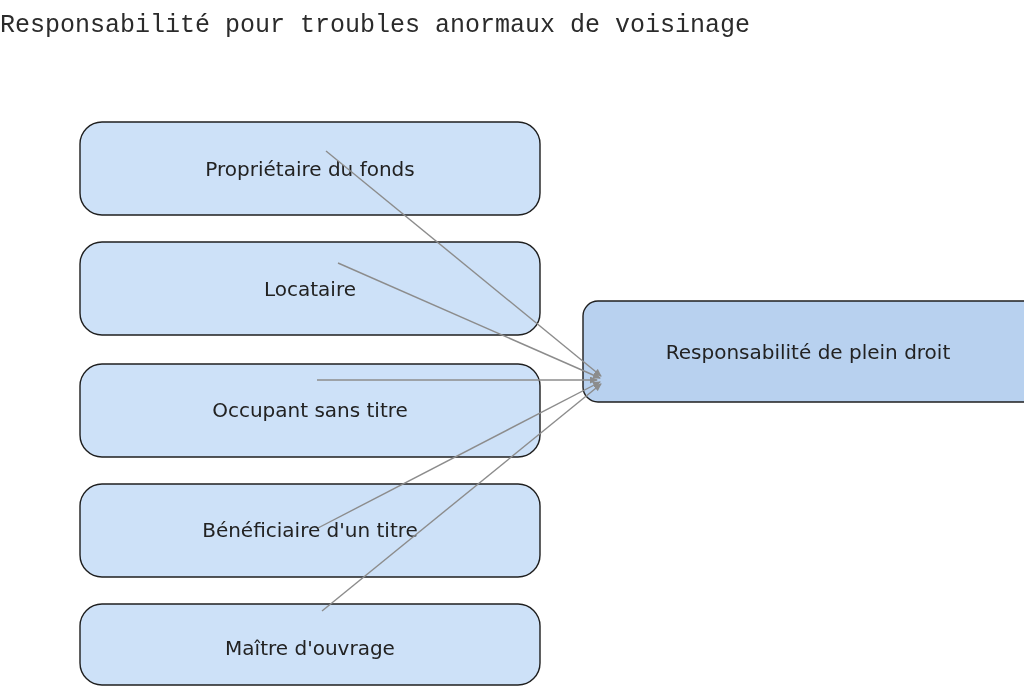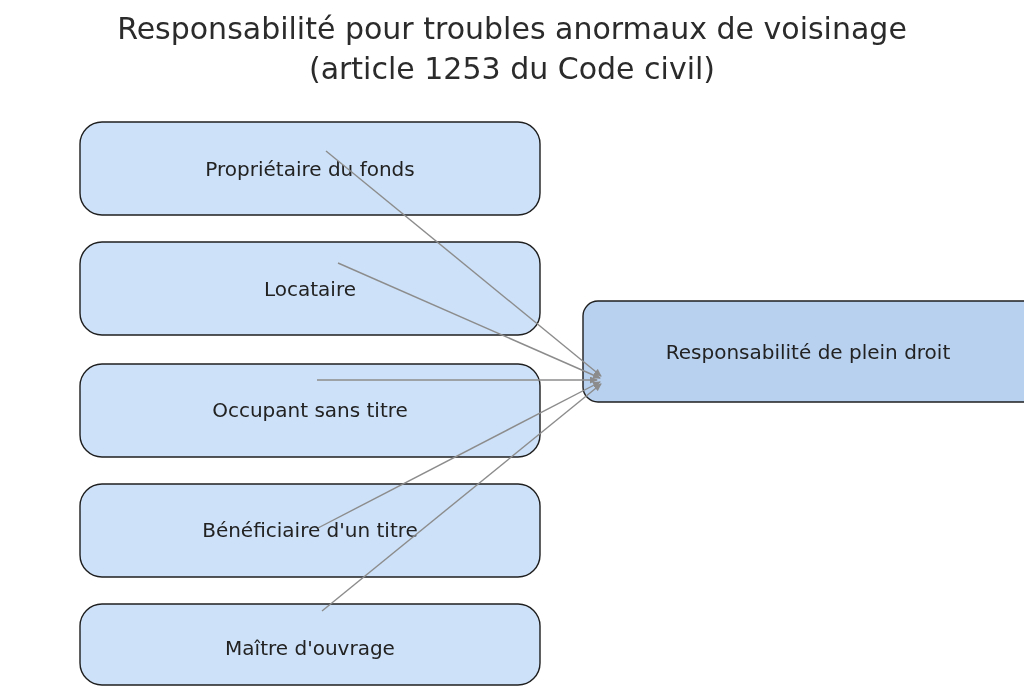--- a/index.html
+++ b/index.html
@@ -13,24 +13,24 @@
     height: 693px;
     overflow: hidden;
     background: #ffffff;
     font-family: "DejaVu Sans", "Liberation Sans", sans-serif;
   }
   .title {
     position: absolute;
     top: 9px;
     left: 0;
     width: 100%;
-    text-align: center;
-    font-size: 30px;
+    font-size: 25px;
     line-height: 1.33;
     color: #2b2b2b;
+    font-family: Liberation Mono, monospace;
   }
   svg.flow {
     position: absolute;
     left: 0;
     top: 0;
     width: 1024px;
     height: 693px;
     display: block;
   }
   .node-rect {
@@ -51,21 +51,20 @@
   }
   #arrowhead path { fill: var(--arrow, #8c8c8c); }
 </style>
 </head>
 <body>
 
 <div class="stage">
 
   <div class="title">
     <div>Responsabilité pour troubles anormaux de voisinage</div>
-    <div>(article 1253 du Code civil)</div>
   </div>
 
   <svg class="flow" viewBox="0 0 1024 693">
     <defs>
       <marker id="arrowhead" markerWidth="9" markerHeight="7" refX="7" refY="3.5" orient="auto" markerUnits="userSpaceOnUse">
         <path d="M0,0 L8,3.5 L0,7 Z"></path>
       </marker>
     </defs>
 
     <g>

